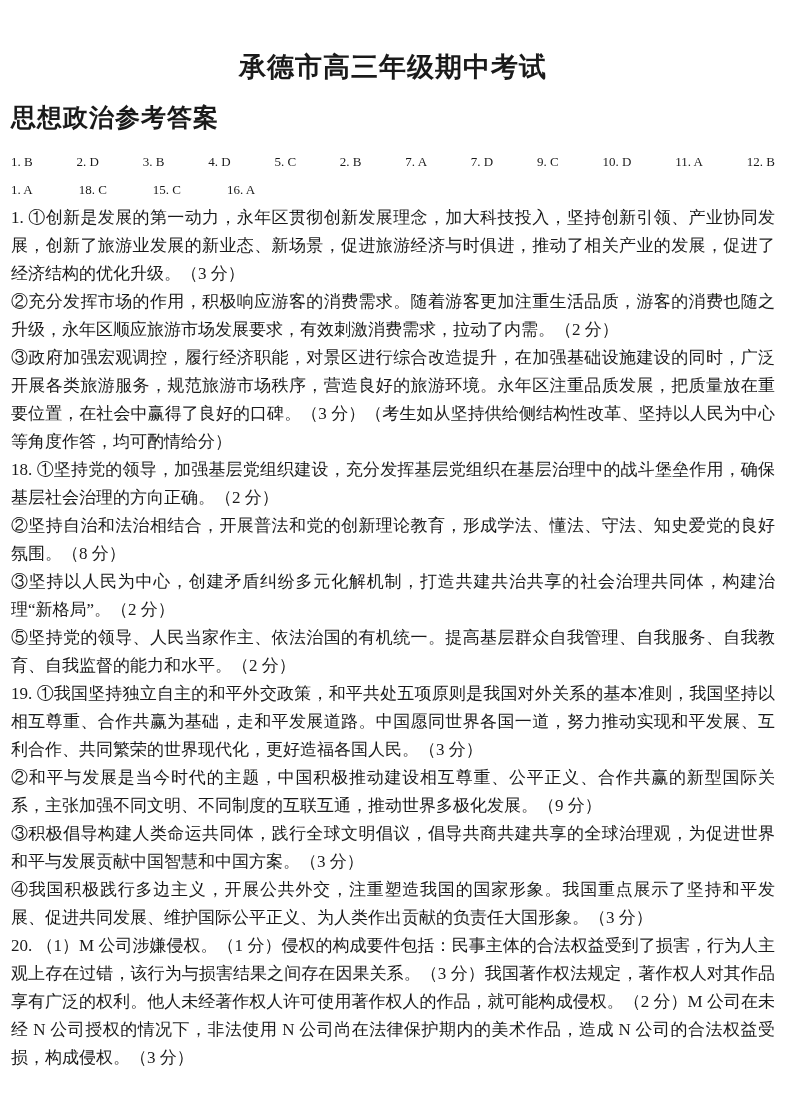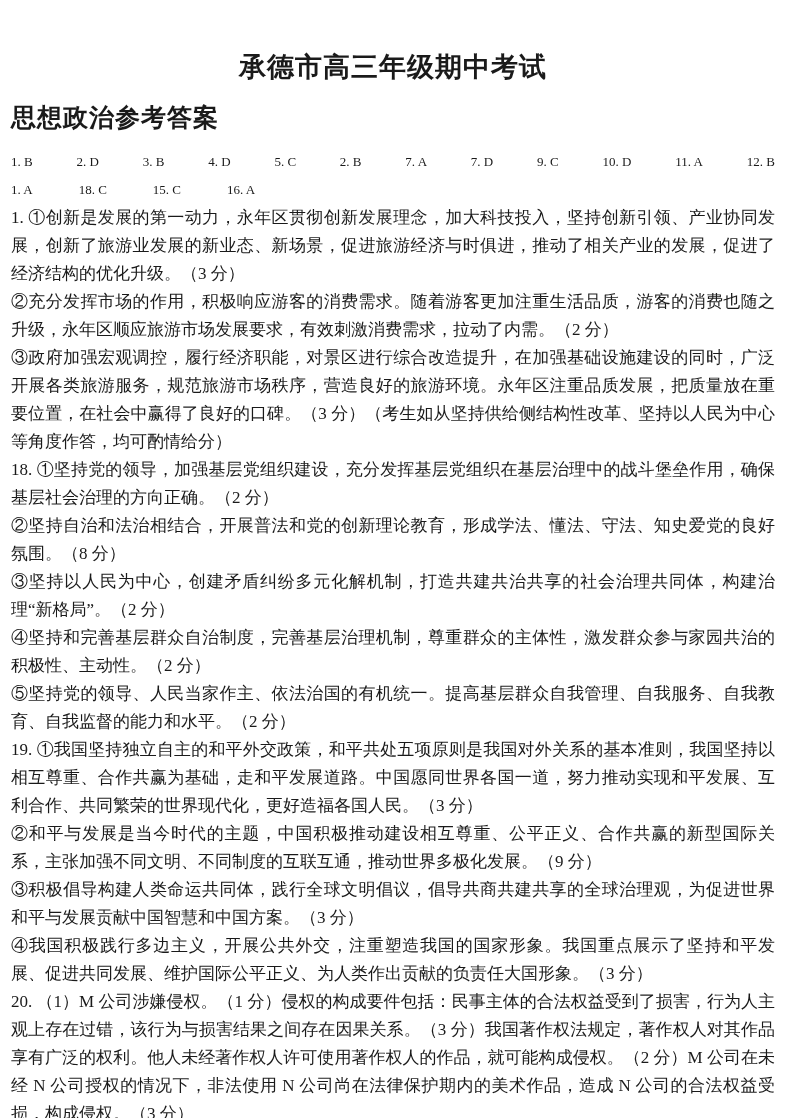--- a/index.html
+++ b/index.html
@@ -81,21 +81,20 @@
     </div>
   <div class="mc-row mc-row-2"><span>1. A</span><span>18. C</span><span>15. C</span><span>16. A</span></div>
 
   <div class="answer-body">
       <p>1. ①创新是发展的第一动力，永年区贯彻创新发展理念，加大科技投入，坚持创新引领、产业协同发展，创新了旅游业发展的新业态、新场景，促进旅游经济与时俱进，推动了相关产业的发展，促进了经济结构的优化升级。（3 分）</p>
       <p>②充分发挥市场的作用，积极响应游客的消费需求。随着游客更加注重生活品质，游客的消费也随之升级，永年区顺应旅游市场发展要求，有效刺激消费需求，拉动了内需。（2 分）</p>
       <p>③政府加强宏观调控，履行经济职能，对景区进行综合改造提升，在加强基础设施建设的同时，广泛开展各类旅游服务，规范旅游市场秩序，营造良好的旅游环境。永年区注重品质发展，把质量放在重要位置，在社会中赢得了良好的口碑。（3 分）（考生如从坚持供给侧结构性改革、坚持以人民为中心等角度作答，均可酌情给分）</p>
       <p>18. ①坚持党的领导，加强基层党组织建设，充分发挥基层党组织在基层治理中的战斗堡垒作用，确保基层社会治理的方向正确。（2 分）</p>
       <p>②坚持自治和法治相结合，开展普法和党的创新理论教育，形成学法、懂法、守法、知史爱党的良好氛围。（8 分）</p>
       <p>③坚持以人民为中心，创建矛盾纠纷多元化解机制，打造共建共治共享的社会治理共同体，构建治理“新格局”。（2 分）</p>
-      <p>④坚持和完善基层群众自治制度，完善基层治理机制，尊重群众的主体性，激发群众参与家园共治的积极性、主动性。（2 分）</p>
       <p>⑤坚持党的领导、人民当家作主、依法治国的有机统一。提高基层群众自我管理、自我服务、自我教育、自我监督的能力和水平。（2 分）</p>
       <p>19. ①我国坚持独立自主的和平外交政策，和平共处五项原则是我国对外关系的基本准则，我国坚持以相互尊重、合作共赢为基础，走和平发展道路。中国愿同世界各国一道，努力推动实现和平发展、互利合作、共同繁荣的世界现代化，更好造福各国人民。（3 分）</p>
       <p>②和平与发展是当今时代的主题，中国积极推动建设相互尊重、公平正义、合作共赢的新型国际关系，主张加强不同文明、不同制度的互联互通，推动世界多极化发展。（9 分）</p>
       <p>③积极倡导构建人类命运共同体，践行全球文明倡议，倡导共商共建共享的全球治理观，为促进世界和平与发展贡献中国智慧和中国方案。（3 分）</p>
       <p>④我国积极践行多边主义，开展公共外交，注重塑造我国的国家形象。我国重点展示了坚持和平发展、促进共同发展、维护国际公平正义、为人类作出贡献的负责任大国形象。（3 分）</p>
       <p>20. （1）M 公司涉嫌侵权。（1 分）侵权的构成要件包括：民事主体的合法权益受到了损害，行为人主观上存在过错，该行为与损害结果之间存在因果关系。（3 分）我国著作权法规定，著作权人对其作品享有广泛的权利。他人未经著作权人许可使用著作权人的作品，就可能构成侵权。（2 分）M 公司在未经 N 公司授权的情况下，非法使用 N 公司尚在法律保护期内的美术作品，造成 N 公司的合法权益受损，构成侵权。（3 分）</p>
     </div>
 </div>
 
 </body></html>

